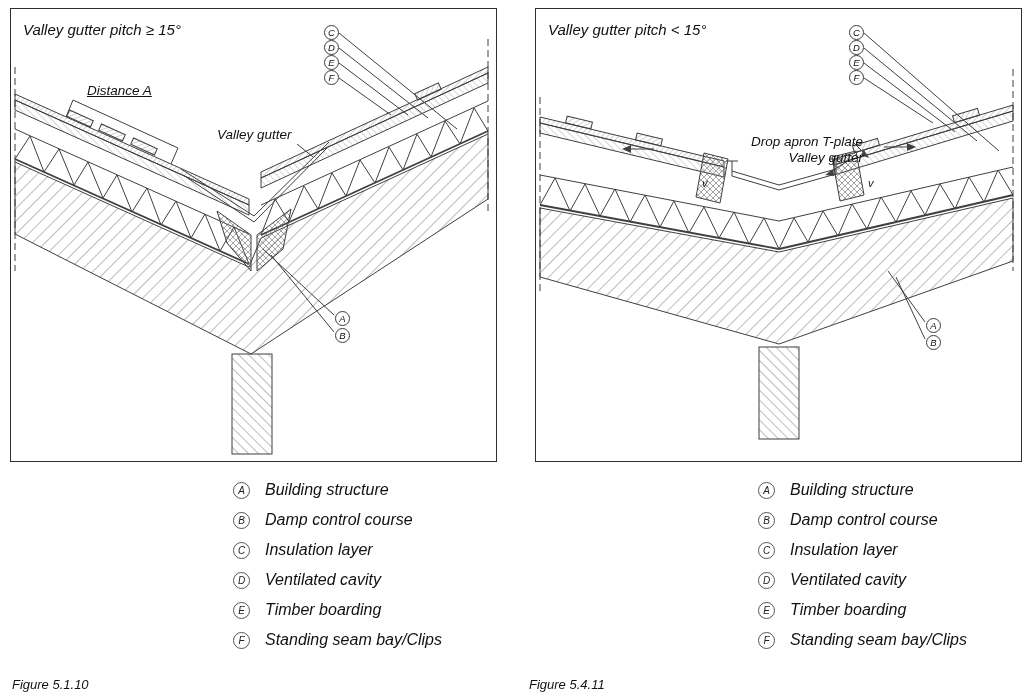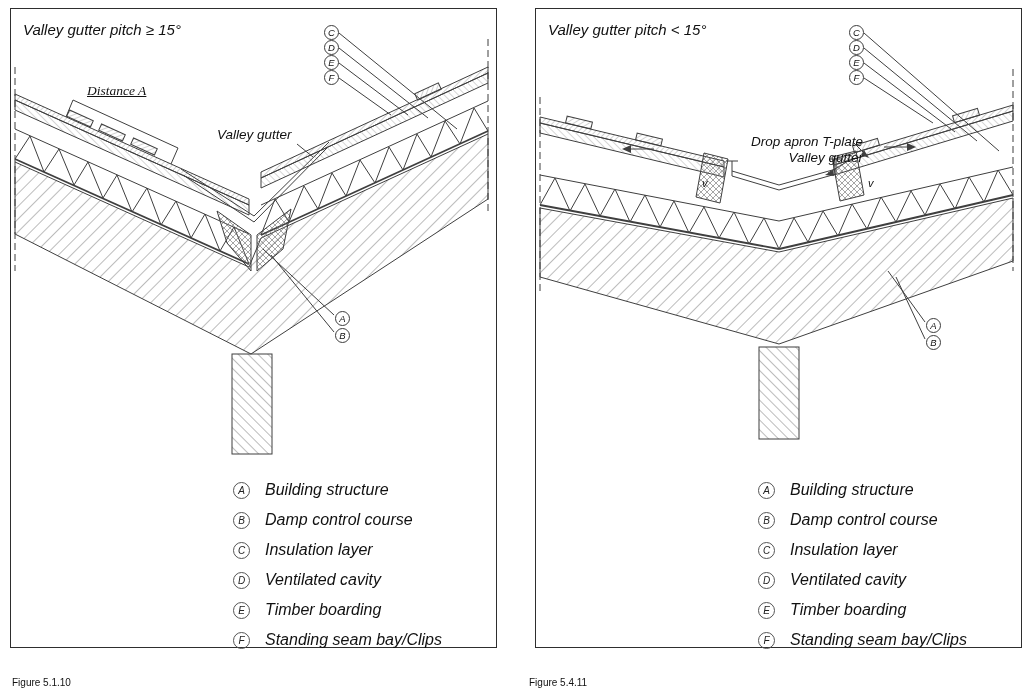--- a/index.html
+++ b/index.html
@@ -1,41 +1,41 @@
 <!DOCTYPE html>
 <html><head>
 <meta charset="utf-8">
 <style>
   html,body{margin:0;padding:0;background:#ffffff;}
   .page{position:relative;width:1024px;height:699px;background:#fff;
         font-family:"Liberation Sans",sans-serif;color:#111;overflow:hidden;}
-  .panel{position:absolute;width:487px;height:640px;border:1px solid #2e2e2e;
+  .panel{position:absolute;width:487px;height:454px;border:1px solid #2e2e2e;
          background:#fff;box-sizing:border-box;}
   #panel-left{left:10px;top:8px;}
   #panel-right{left:535px;top:8px;}
   .drawing{position:absolute;left:0;top:0;}
   .panel-title{position:absolute;left:12px;top:12px;font-style:italic;
                font-size:15px;color:#111;white-space:nowrap;}
   .diag-label{position:absolute;font-style:italic;font-size:13.5px;color:#111;
               white-space:nowrap;}
   .diag-label.ra{text-align:right;margin-left:46px;}
-  .underlined{text-decoration:underline;font-family:Liberation Serif, serif;}
+  .underlined{text-decoration:underline;}
   .vent-mark{position:absolute;font-style:italic;font-size:11px;color:#111;}
   .callout{position:absolute;width:15px;height:15px;border:1px solid #3c3c3c;
            border-radius:50%;background:#fff;display:flex;align-items:center;
            justify-content:center;font-size:9.5px;font-style:italic;color:#111;
            box-sizing:border-box;}
   .legend{position:absolute;left:222px;top:466px;}
   .legend-row{display:flex;align-items:center;height:30px;}
   .legend-key{width:17px;height:17px;border:1.2px solid #555;border-radius:50%;
               display:flex;align-items:center;justify-content:center;
               font-size:10px;font-style:italic;color:#222;margin-right:15px;
               box-sizing:border-box;flex:0 0 auto;}
   .legend-label{font-style:italic;font-size:16px;color:#111;white-space:nowrap;}
-  .caption{position:absolute;font-size:10px;color:#111;}
+  .caption{position:absolute;font-style:italic;font-size:13px;color:#111;}
 </style>
 </head>
 <body>
 
 <div class="page">
 
   <section class="panel" id="panel-left">
 
     <svg class="drawing" width="485" height="460" viewBox="0 0 485 460">
       <defs>

